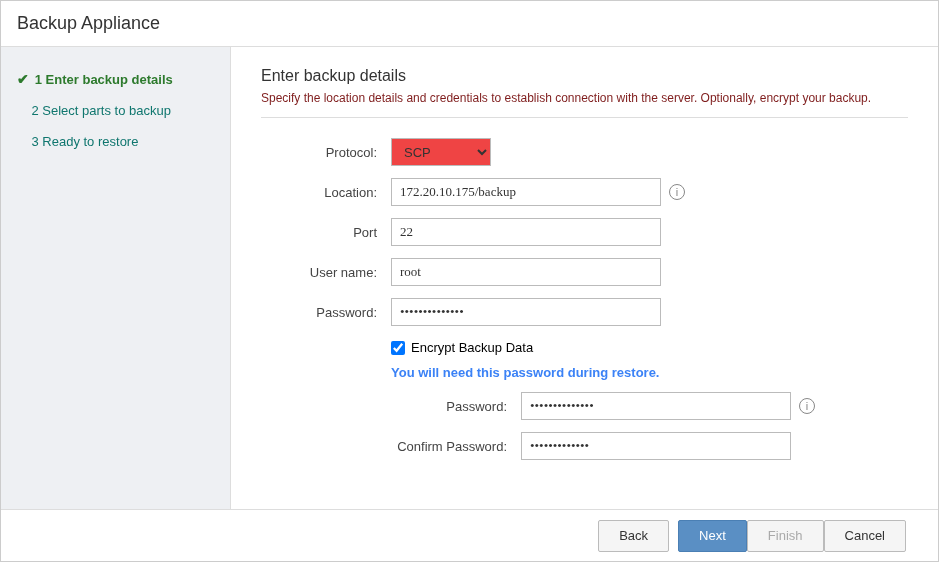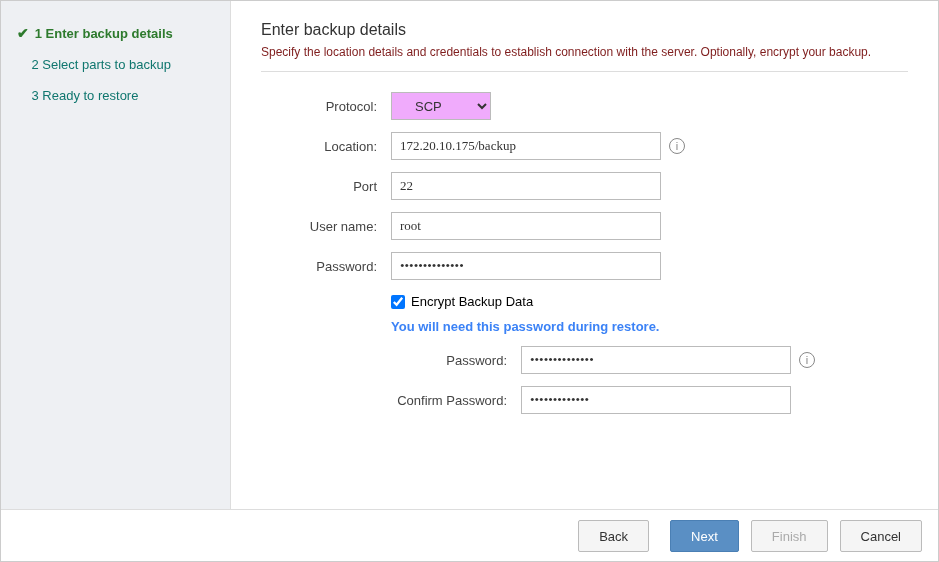--- a/index.html
+++ b/index.html
@@ -104,23 +104,23 @@
     .form-field {
       display: flex;
       align-items: center;
       gap: 8px;
     }
 
     select.form-input {
       width: 100px;
       height: 28px;
       border: 1px solid #bbb;
-      background: #f0abfc;
-      font-size: 13px;
-      padding: 2px 19px;
+      background: #ef4444;
+      font-size: 13px;
+      padding: 2px 8px;
       color: #333;
     }
 
     input.form-input {
       width: 270px;
       height: 28px;
       border: 1px solid #bbb;
       font-size: 13px;
       padding: 4px 8px;
       color: #333;
@@ -176,27 +176,27 @@
 
     .encrypt-note {
       font-size: 13px;
       font-weight: bold;
       color: #3b82f6;
       margin-bottom: 12px;
     }
 
     .footer {
       border-top: 1px solid #ddd;
-      padding: 10px 16px;
+      padding: 10px 32px;
       display: flex;
       justify-content: flex-end;
-      gap: 12px;
+      gap: 0;
       background: #fff;
       height: 52px;
-      align-items: flex-start;
+      align-items: center;
     }
 
     .btn {
       height: 32px;
       padding: 0 20px;
       border: 1px solid #bbb;
       background: #f5f5f5;
       font-size: 13px;
       color: #333;
       cursor: pointer;
@@ -212,20 +212,23 @@
 
     .btn:disabled {
       color: #aaa;
       cursor: default;
     }
   </style>
 </head>
 <body>
 
 <div class="window">
+  <div class="title-bar">
+    <h1>Backup Appliance</h1>
+  </div>
 
   <div class="content">
 
     <div class="sidebar">
       <div class="sidebar-item active">
         <span class="check-icon">✔</span>
         <span>
           <span>1</span>
           <span>Enter backup details</span>
         </span>

